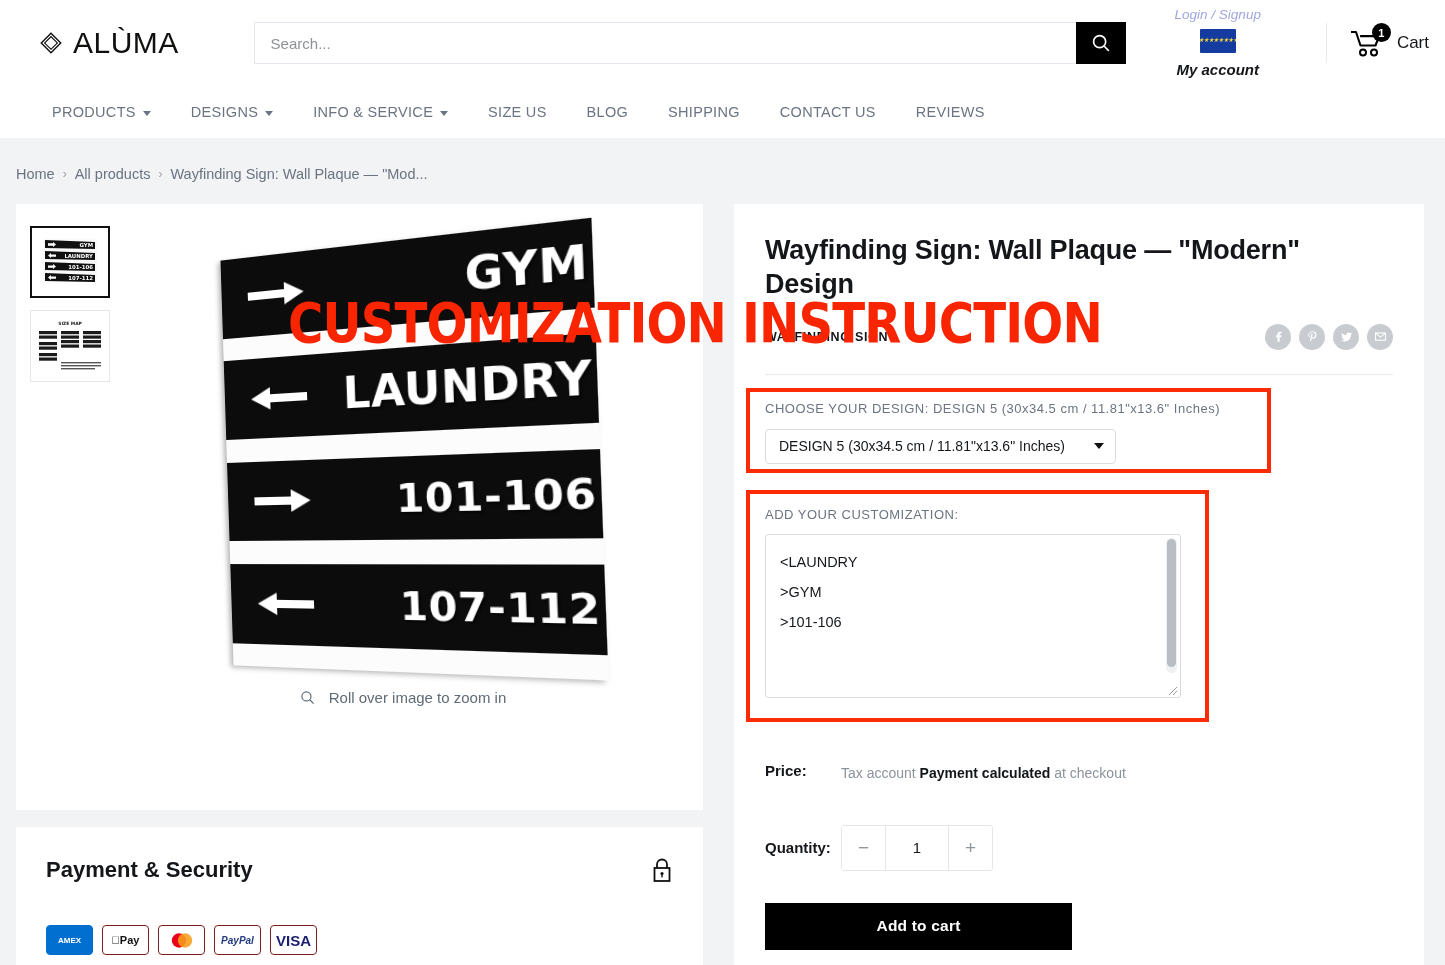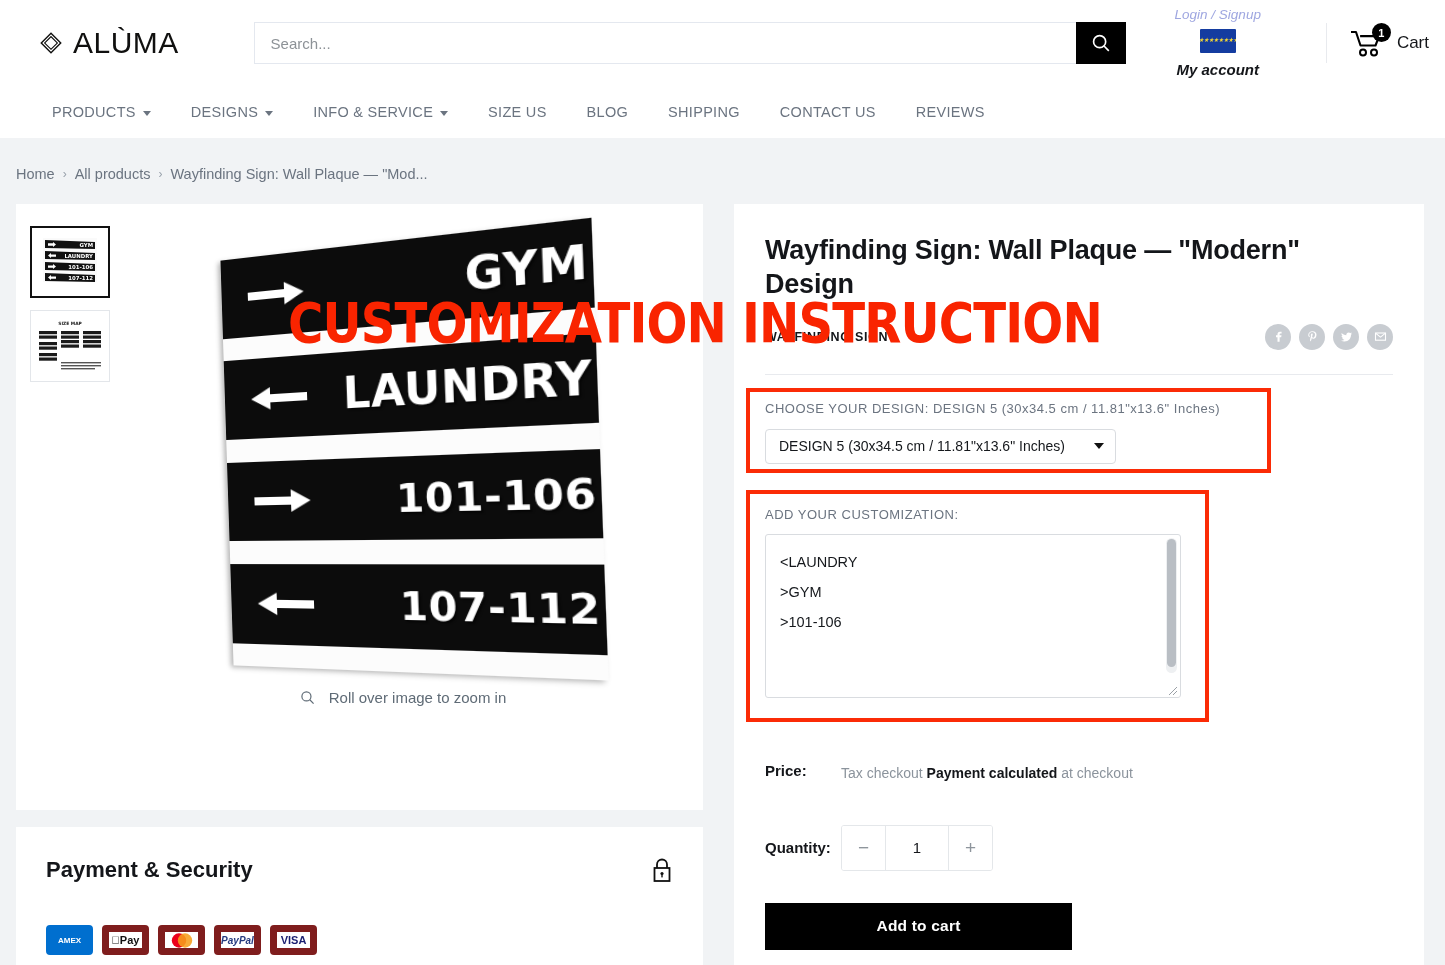--- a/index.html
+++ b/index.html
@@ -103,21 +103,21 @@
     font-size: 42px; line-height: 1; white-space: nowrap;
     text-shadow: 2px 2px 2px rgba(0,0,0,.55);
   }
   .band-text.small { font-size: 38px; }
 
   
   .pay-card { width: 687px; background: #fff; margin-top: 17px; padding: 30px 30px 0 30px; height: 160px; }
   .pay-head { display: flex; align-items: center; justify-content: space-between; }
   .pay-title { font-size: 22px; font-weight: bold; color: #14161a; }
   .pay-icons { display: flex; gap: 9px; margin-top: 42px; }
-  .pay-chip { width: 47px; height: 30px; border-radius: 4px; border: 7px solid #7f1d1d; background: #fff; display: flex; align-items: center; justify-content: center; font-size: 8px; font-weight: bold; overflow: hidden; }
+  .pay-chip { width: 47px; height: 30px; border-radius: 4px; border: 1px solid #7f1d1d; background: #fff; display: flex; align-items: center; justify-content: center; font-size: 8px; font-weight: bold; overflow: hidden; }
 
   
   .info-card { width: 690px; background: #fff; min-height: 783px; padding: 30px 31px 0 31px; position: relative; }
   .prod-title { font-size: 27px; font-weight: bold; color: #14161a; line-height: 1.25; letter-spacing: -.2px; }
   .vendor-row { display: flex; align-items: center; justify-content: space-between; margin-top: 22px; padding-bottom: 24px; border-bottom: 1px solid #e8eaee; }
   .vendor { font-size: 12.5px; font-weight: bold; letter-spacing: .7px; color: #14161a; }
   .socials { display: flex; gap: 8px; }
   .soc { width: 26px; height: 26px; border-radius: 50%; background: #c8ccd1; display: flex; align-items: center; justify-content: center; cursor: pointer; }
 
   .opt-label { font-size: 13px; letter-spacing: .5px; color: #6b7480; font-weight: 500; }
@@ -364,21 +364,21 @@
         <div class="pay-icons">
           <div class="pay-chip" style="background:#006fcf;border-color:#006fcf;color:#fff;">AMEX</div>
           <div class="pay-chip" style="color:#111;font-size:11px;">Pay</div>
           <div class="pay-chip">
             <svg width="30" height="19" viewBox="0 0 30 19">
                 <circle cx="12" cy="9.5" r="7.2" fill="#eb001b"></circle>
                 <circle cx="18" cy="9.5" r="7.2" fill="#f79e1b" opacity=".88"></circle>
               </svg>
           </div>
           <div class="pay-chip" style="color:#253b80;font-size:10px;font-style:italic;">PayPal</div>
-          <div class="pay-chip" style="color:#1a1f71;font-size:11px;">VISA</div>
+          <div class="pay-chip" style="color:#1a1f71;font-size:15px;">VISA</div>
         </div>
       </div>
     </div>
 
     <div class="info-card">
       <div class="prod-title">Wayfinding Sign: Wall Plaque — "Modern" Design</div>
 
       <div class="vendor-row">
         <span class="vendor">WAYFINDING SIGN</span>
         <div class="socials">
@@ -430,21 +430,21 @@
           <svg class="ta-resize" viewBox="0 0 12 12">
             <path d="M11 3 L3 11 M11 7 L7 11" stroke="#9aa0a6" stroke-width="1"></path>
           </svg>
         </div>
       </div>
 
       
       <div class="price-row">
         <div class="price-label">Price:</div>
         <div>
-          <div class="price-note"><span>Tax checkout </span><b>Payment calculated</b><span> at checkout</span></div>
+          <div class="price-note"><span>Tax account </span><b>Payment calculated</b><span> at checkout</span></div>
         </div>
       </div>
 
       
       <div class="qty-row">
         <div class="qty-label">Quantity:</div>
         <div class="stepper">
           <button class="step-btn">−</button>
           <input class="step-val" value="1" style="">
           <button class="step-btn plus">+</button>

